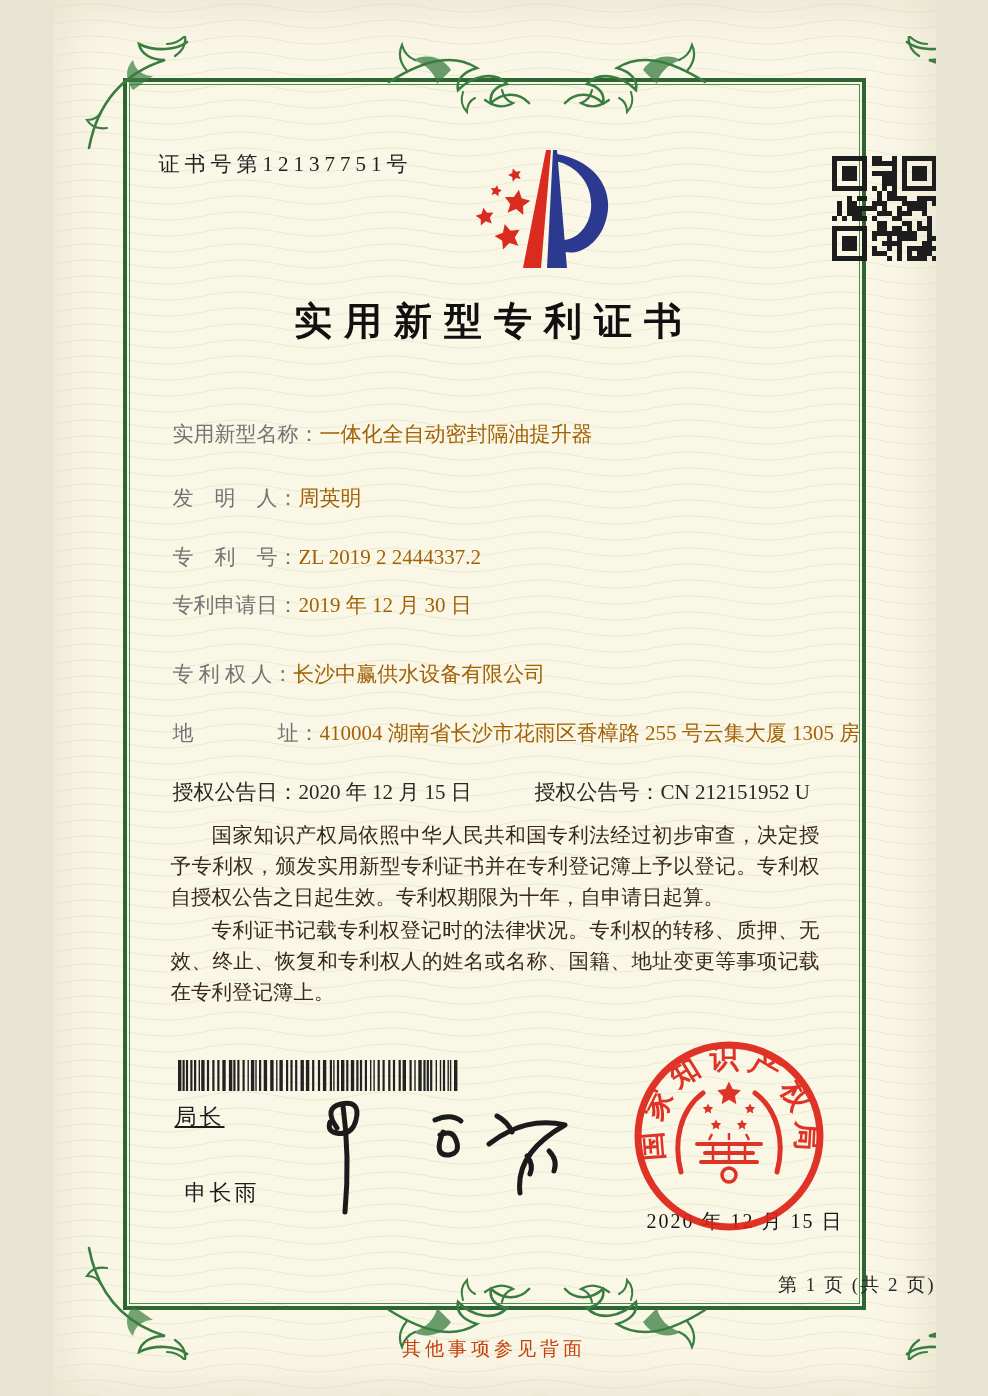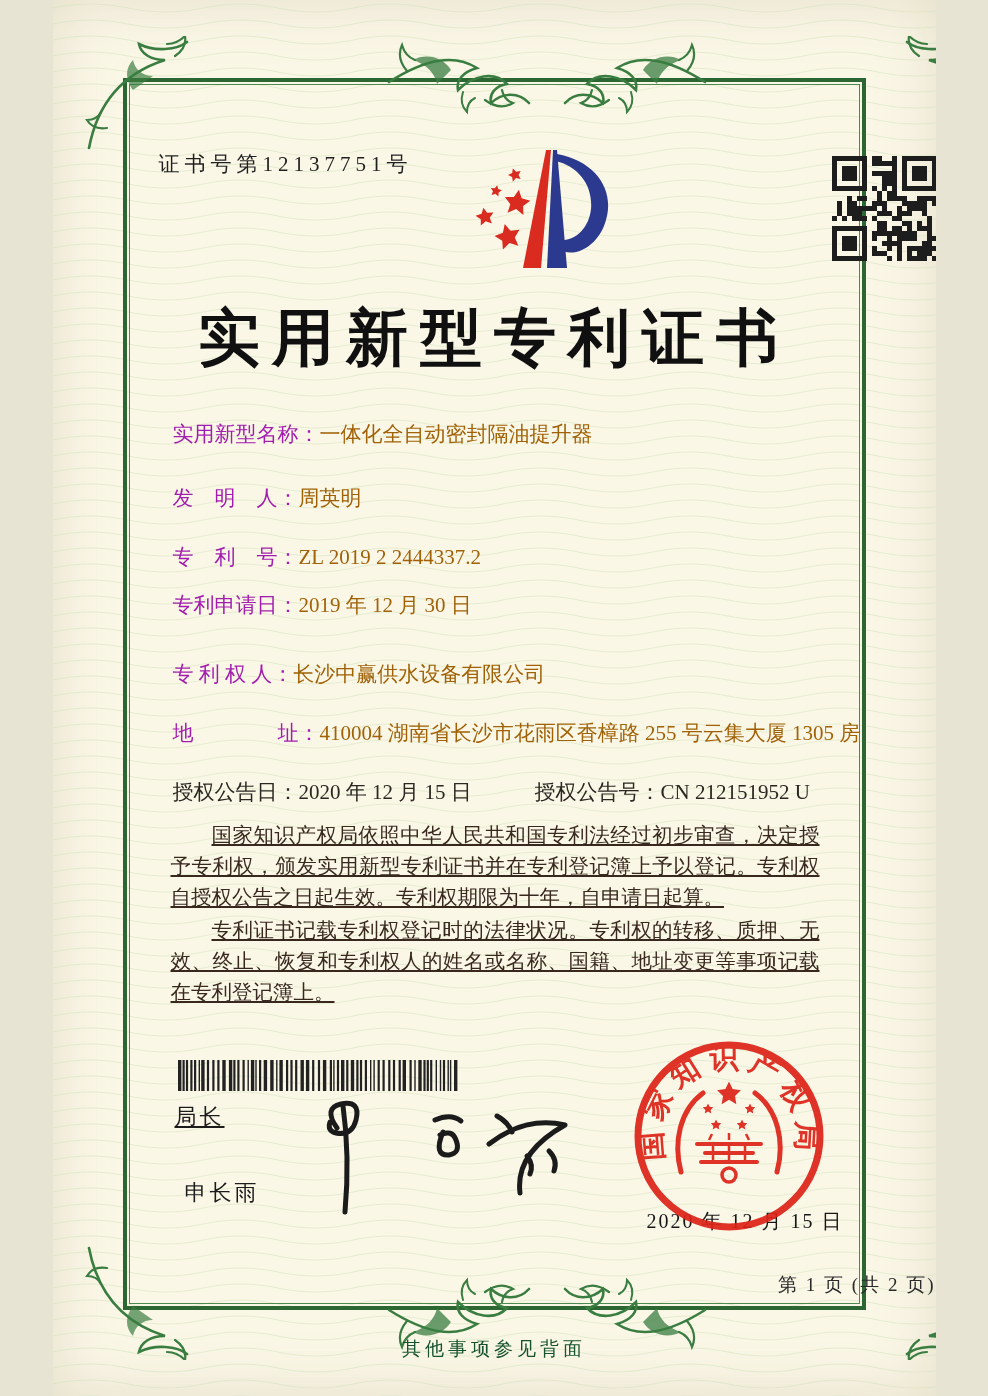--- a/index.html
+++ b/index.html
@@ -10,36 +10,36 @@
     box-shadow:inset 0 0 60px rgba(160,150,110,.25);
   }
   .waves{position:absolute;inset:0;opacity:.5;}
   .frame{position:absolute;left:70px;top:78px;right:70px;bottom:86px;border:4px solid #2c6632;}
   .frame::after{content:"";position:absolute;inset:2px;border:1px solid #4d8a52;}
   .ornament{position:absolute;color:#3a7d41;}
   .cert-no{position:absolute;left:106px;top:150px;font-size:21px;letter-spacing:5px;color:#1f1f1f;}
   .logo{position:absolute;left:408px;top:140px;}
   .qr{position:absolute;left:779px;top:156px;width:105px;height:105px;}
   .title{position:absolute;left:0;right:0;top:296px;margin:0;text-align:center;
-         font-size:62px;font-weight:700;letter-spacing:12px;color:#101010;}
+         font-size:38px;font-weight:700;letter-spacing:12px;color:#101010;}
   .field{position:absolute;left:120px;right:100px;font-size:21px;color:#2a2620;white-space:nowrap;}
-  .flabel{color:#a21caf;}
+  .flabel{color:#737373;}
   .fvalue{color:#a16207;}
   .grant-no{position:absolute;left:362px;top:0;}
   .paras{position:absolute;left:118px;right:116px;top:820px;font-size:20.5px;line-height:31px;
-         text-align:justify;color:#38281e;text-decoration:underline;}
+         text-align:justify;color:#38281e;}
   .paras p{margin:0 0 2px 0;text-indent:2em;}
   .barcode{position:absolute;left:125px;top:1060px;}
   .signer-title{position:absolute;left:122px;top:1102px;font-size:22px;color:#1c1c1c;letter-spacing:3px;text-decoration:underline;}
   .signer-name{position:absolute;left:132px;top:1178px;font-size:22px;color:#1c1c1c;letter-spacing:3px;}
   .signature{position:absolute;left:238px;top:1096px;}
   .seal{position:absolute;left:578px;top:1038px;opacity:.92;}
   .seal-date{position:absolute;left:594px;top:1208px;font-size:20px;letter-spacing:2px;color:#161616;}
   .page-info{position:absolute;left:0;right:0;top:1272px;text-align:right;font-size:19px;color:#2a2a2a;letter-spacing:2px;}
-  .back-note{position:absolute;left:0;right:0;top:1336px;text-align:center;font-size:19px;color:#14532d;letter-spacing:4px;}
+  .back-note{position:absolute;left:0;right:0;top:1336px;text-align:center;font-size:19px;color:#c2410c;letter-spacing:4px;}
   .defs-hidden{position:absolute;width:0;height:0;overflow:hidden;}
 </style>
 </head>
 <body>
 
 <svg class="defs-hidden" aria-hidden="true">
   <defs>
     <symbol id="star" viewBox="-10 -10 20 20">
       <polygon points="0,-10 2.9,-4 9.5,-3.1 4.8,1.6 5.9,8.1 0,4.5 -5.9,8.1 -4.8,1.6 -9.5,-3.1 -2.9,-4"></polygon>
     </symbol>

